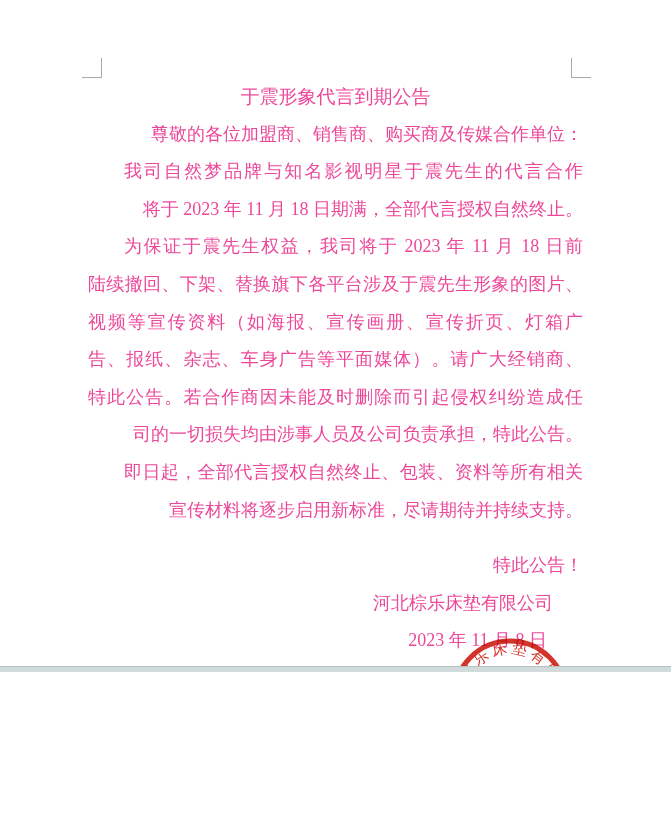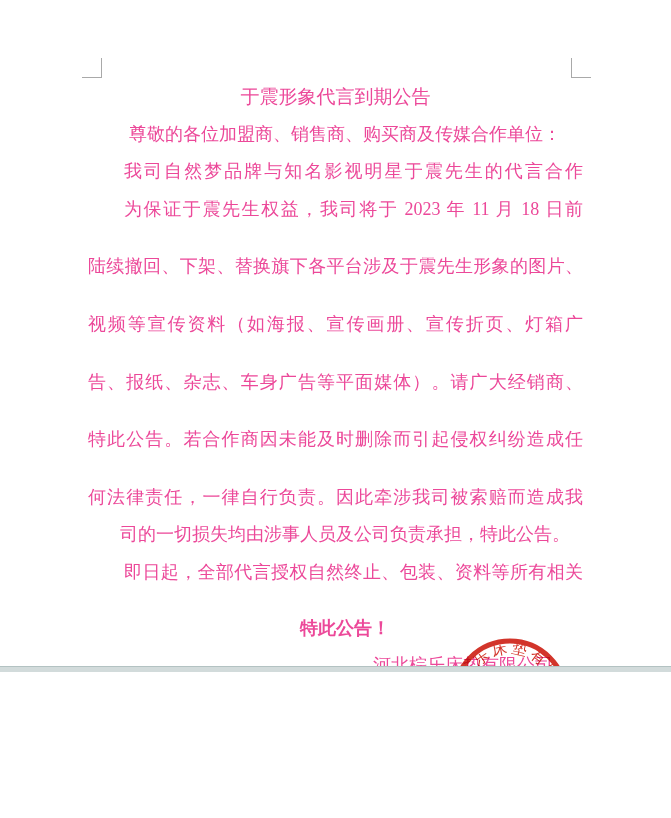--- a/index.html
+++ b/index.html
@@ -15,23 +15,23 @@
   .crop-tl{position:absolute;left:82px;top:58px;width:19px;height:19px;
     border-right:1.5px solid #a9a9a9;border-bottom:1.5px solid #a9a9a9;}
   .crop-tr{position:absolute;left:571px;top:58px;width:19px;height:19px;
     border-left:1.5px solid #a9a9a9;border-bottom:1.5px solid #a9a9a9;}
 
   
   .textcol{position:absolute;left:88px;top:78px;width:495px;}
   .line{height:37.6px;line-height:37.6px;font-size:18px;white-space:pre-wrap;}
   .title{text-align:center;font-size:19px;}
   .first{text-indent:2em;text-align:justify;text-align-last:justify;}
-  .flush{text-align:justify;text-align-last:justify;margin-top:20px;}
-  .plain{text-align:center;margin-left:19px;}
-  .close{margin-top:18px;font-weight:bold;}
+  .flush{text-align:justify;text-align-last:justify;}
+  .plain{text-align:right;margin-left:19px;}
+  .close{margin-top:18px;}
   .sign{text-align:right;padding-right:30px;}
   .date{text-align:right;padding-right:36px;}
 
   
   .seal{position:absolute;left:448px;top:635px;width:124px;height:124px;
     mix-blend-mode:multiply;opacity:.95;}
 
   
   .marks{position:absolute;left:61px;top:695px;display:grid;
     grid-template-columns:5px 5px;grid-auto-rows:5px;column-gap:3px;row-gap:5px;}
@@ -50,28 +50,29 @@
 <div class="page">
 
   <div class="crop-tl"></div>
   <div class="crop-tr"></div>
 
   <div class="textcol">
     <div class="line title">于震形象代言到期公告</div>
     <div class="line plain">尊敬的各位加盟商、销售商、购买商及传媒合作单位：</div>
     <div>
         <div class="line first">我司自然梦品牌与知名影视明星于震先生的代言合作</div>
+        <div class="line plain">将于 2023 年 11 月 18 日期满，全部代言授权自然终止。</div>
         <div class="line first">为保证于震先生权益，我司将于 2023 年 11 月 18 日前</div>
         <div class="line flush">陆续撤回、下架、替换旗下各平台涉及于震先生形象的图片、</div>
         <div class="line flush">视频等宣传资料（如海报、宣传画册、宣传折页、灯箱广</div>
         <div class="line flush">告、报纸、杂志、车身广告等平面媒体）。请广大经销商、</div>
         <div class="line flush">特此公告。若合作商因未能及时删除而引起侵权纠纷造成任</div>
-        <div class="line flush">何法律责任，一律自行负责。因此牵涉我司被索赔而造成我</div>
         <div class="line plain">司的一切损失均由涉事人员及公司负责承担，特此公告。</div>
         <div class="line first">即日起，全部代言授权自然终止、包装、资料等所有相关</div>
+        <div class="line plain">宣传材料将逐步启用新标准，尽请期待并持续支持。</div>
       </div>
     <div class="line plain close">特此公告！</div>
     <div class="line sign">河北棕乐床垫有限公司</div>
     <div class="line date">2023 年 11 月 8 日</div>
   </div>
 
   <svg class="seal" viewBox="0 0 124 124" width="124" height="124" xmlns="http://www.w3.org/2000/svg">
     <circle cx="62" cy="62" r="56" fill="none" stroke="#d02a1f" stroke-width="5"></circle>
     <polygon points="62,36 67.8,54 86.7,54 71.4,65.1 77.3,83 62,71.9 46.7,83 52.6,65.1 37.3,54 56.2,54" fill="#d02a1f"></polygon>
     <defs>

